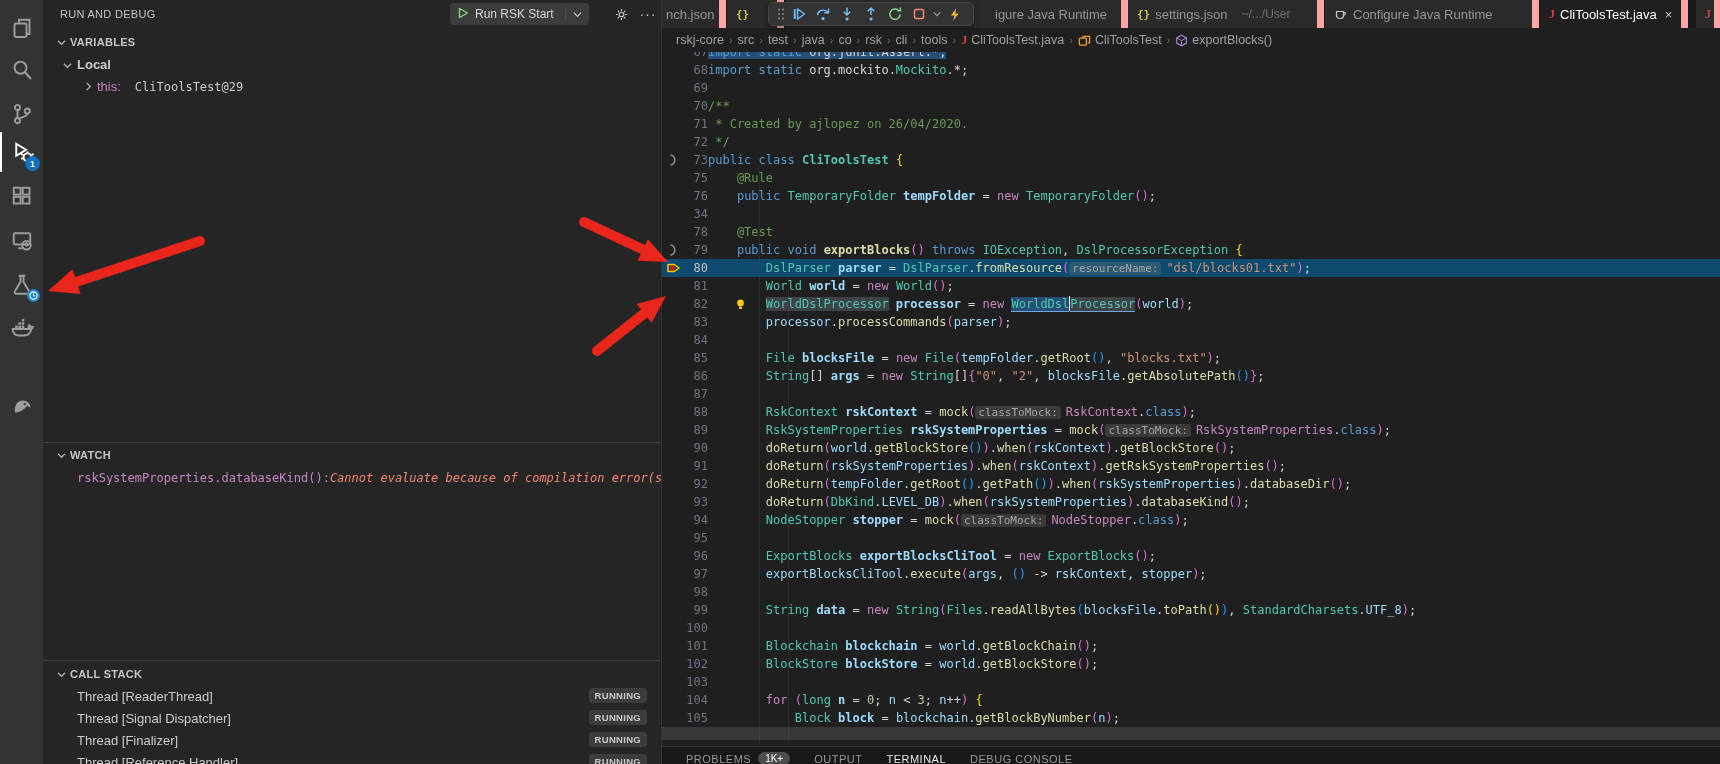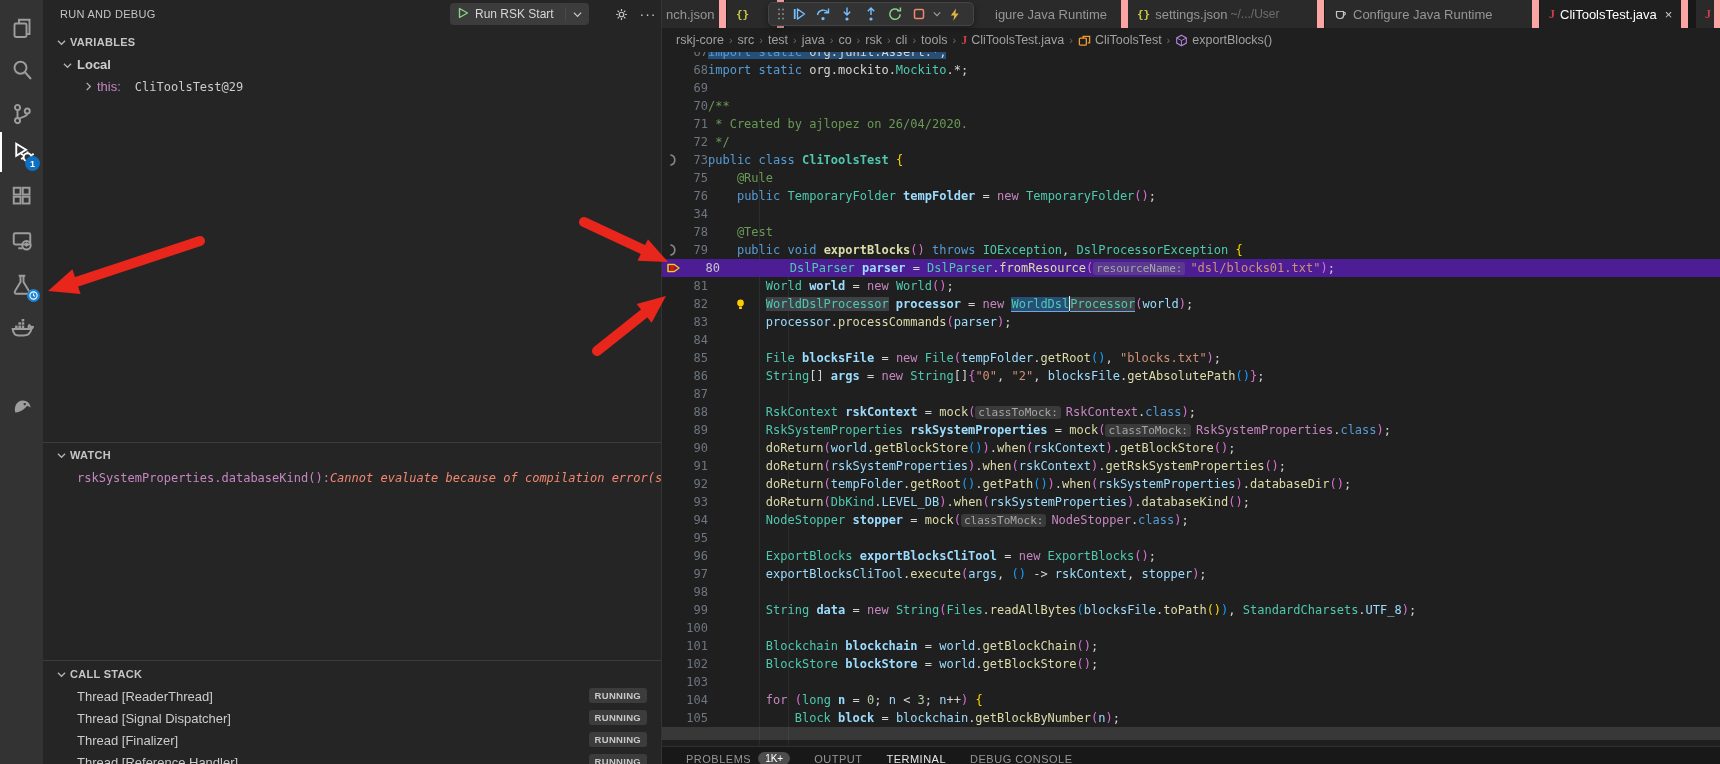--- a/index.html
+++ b/index.html
@@ -44,39 +44,39 @@
     padding:2px 6px; border-radius:3px; letter-spacing:.3px; }
   
   #editor { position:absolute; left:662px; top:0; right:0; height:764px; background:#1f1f1f; }
   #tabbar { position:absolute; left:0; top:0; right:0; height:28px; background:#181818; }
   .tab { position:absolute; top:0; height:28px; background:#2a2a2a; display:flex; align-items:center; font-size:13px;
     color:#969696; cursor:pointer; border-right:7px solid #fca5a5; overflow:hidden; white-space:nowrap; }
   .tab.active { background:#1f1f1f; color:#ffffff; }
   .tab .ticon { margin:0 5px 0 9px; display:flex; align-items:center; }
   .tab .braces { color:#cbcb41; font-weight:bold; font-size:11px; font-family:"DejaVu Sans Mono",monospace; }
   .tab .jicon { color:#cc3e44; font-weight:bold; font-size:12px; font-family:"Liberation Serif",serif; }
-  .tab .desc { color:#6e6e6e; font-size:12px; margin-left:3px; }
+  .tab .desc { color:#6e6e6e; font-size:12px; margin-left:14px; }
   .tab .close { margin-left:8px; margin-right:8px; color:#cccccc; font-size:13px; }
   #dbg-toolbar { position:absolute; left:106px; top:2px; height:24px; background:#333333; border:1px solid #454545; border-radius:5px;
     display:flex; align-items:center; padding:0 6px; z-index:9; box-shadow:0 2px 6px rgba(0,0,0,.4); }
   .dbg-btn { width:24px; height:22px; display:flex; align-items:center; justify-content:center; cursor:pointer; }
   .dbg-btn.narrow { width:12px; }
   #breadcrumb { position:absolute; left:0; top:28px; right:0; height:24px; display:flex; align-items:center;
     padding-left:14px; font-size:12.5px; color:#a0a0a0; background:#1f1f1f; }
   .bc-item { display:flex; align-items:center; cursor:pointer; }
   .bc-sep { margin:0 5px; color:#6a6a6a; font-size:11px; }
   .bc-ico { margin-right:4px; display:flex; }
   .bc-j { color:#cc3e44; font-weight:bold; font-size:12px; font-family:"Liberation Serif",serif; margin-right:4px; }
   
   #code-area { position:absolute; left:0; top:52px; right:0; height:694px; overflow:hidden;
     font-family:"DejaVu Sans Mono",monospace; font-size:12px; }
   .guide { position:absolute; width:1px; background:rgba(255,255,255,.06); z-index:1; }
   #code-lines { margin-top:-9px; position:relative; z-index:2; }
   .code-row { position:relative; height:18px; display:flex; align-items:center; white-space:pre; }
-  .code-row.cl { background:#4c1d95;gap:12px; }
+  .code-row.cl { background:#0c4a6e; }
   .gl { width:22px; height:18px; display:flex; align-items:center; justify-content:center; flex:none; }
   .ln { width:24px; flex:none; text-align:right; color:#6e7681; font-size:12px; }
   .code-row.cl .ln { color:#c6c6c6; }
   .ct { line-height:18px; }
   .bulb { position:absolute; left:72px; top:2px; }
   .tok-k{color:#569cd6}.tok-c{color:#c586c0}.tok-t{color:#4ec9b0}.tok-f{color:#dcdcaa}
   .tok-v{color:#9cdcfe}.tok-s{color:#ce9178}.tok-n{color:#b5cea8}.tok-m{color:#6a9955}
   .tok-a{color:#6a9955}.tok-p{color:#d4d4d4}
   .tok-tb{color:#4ec9b0;font-weight:bold}.tok-vb{color:#9cdcfe;font-weight:bold}.tok-fb{color:#dcdcaa;font-weight:bold}
   .tok-g1{color:#ffd700}.tok-g2{color:#da70d6}.tok-g3{color:#179fff}

